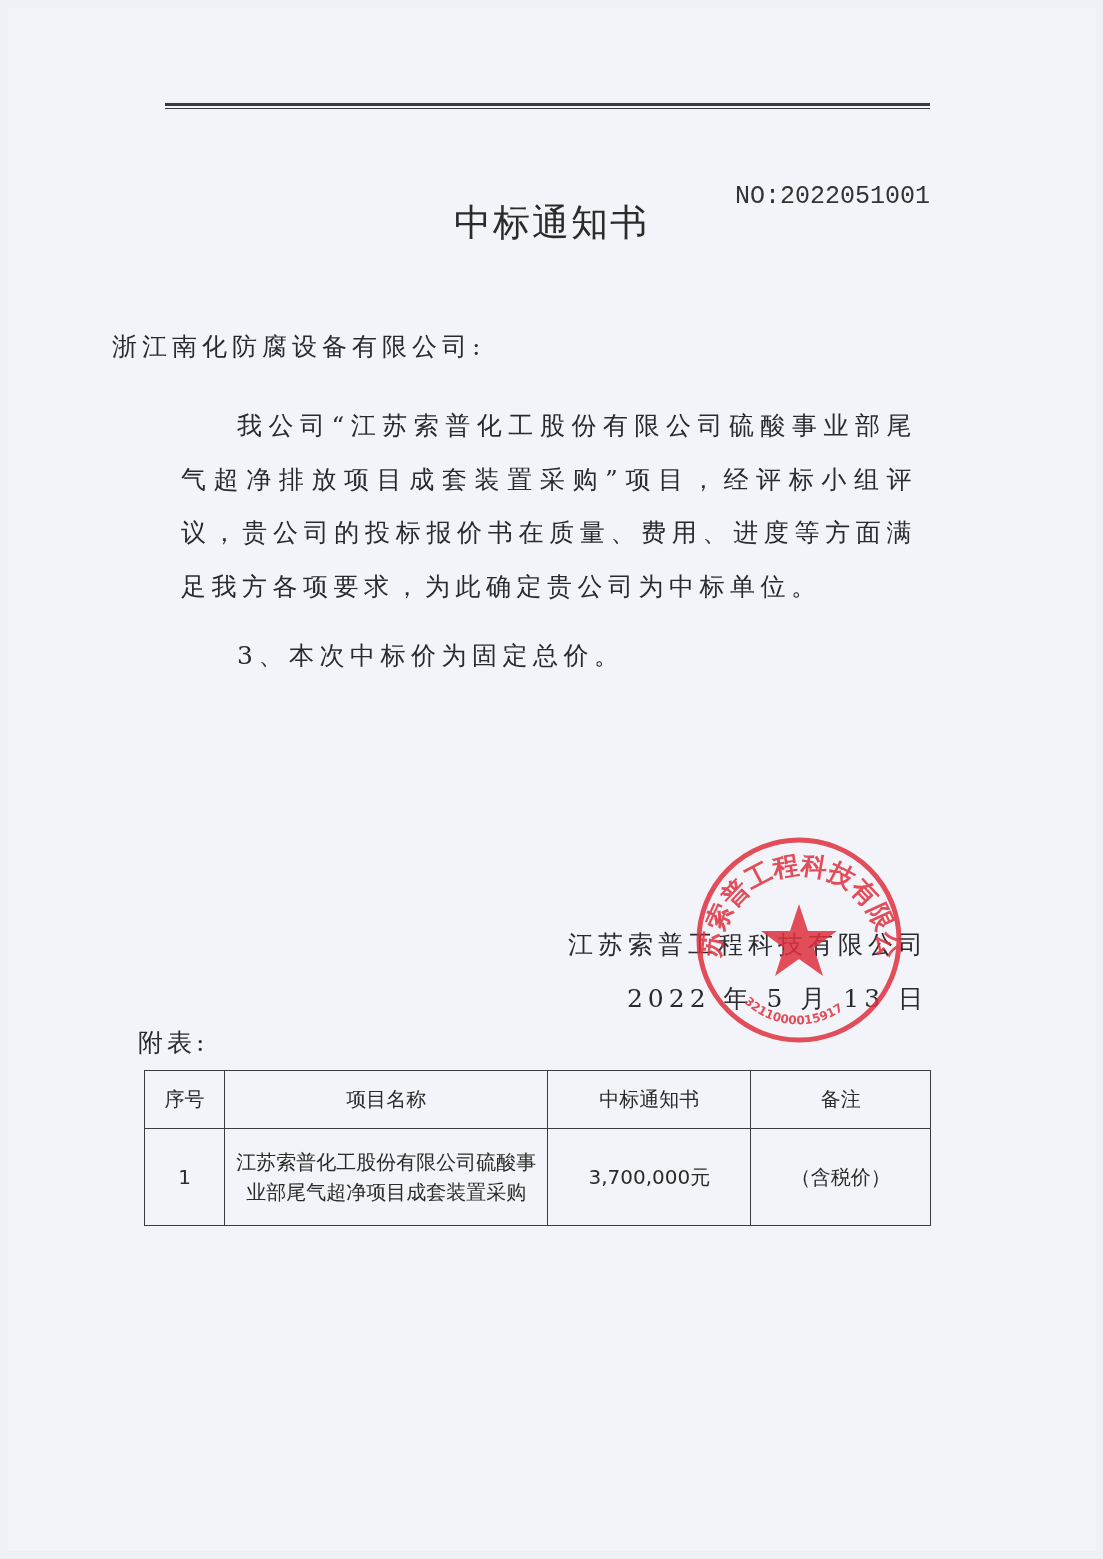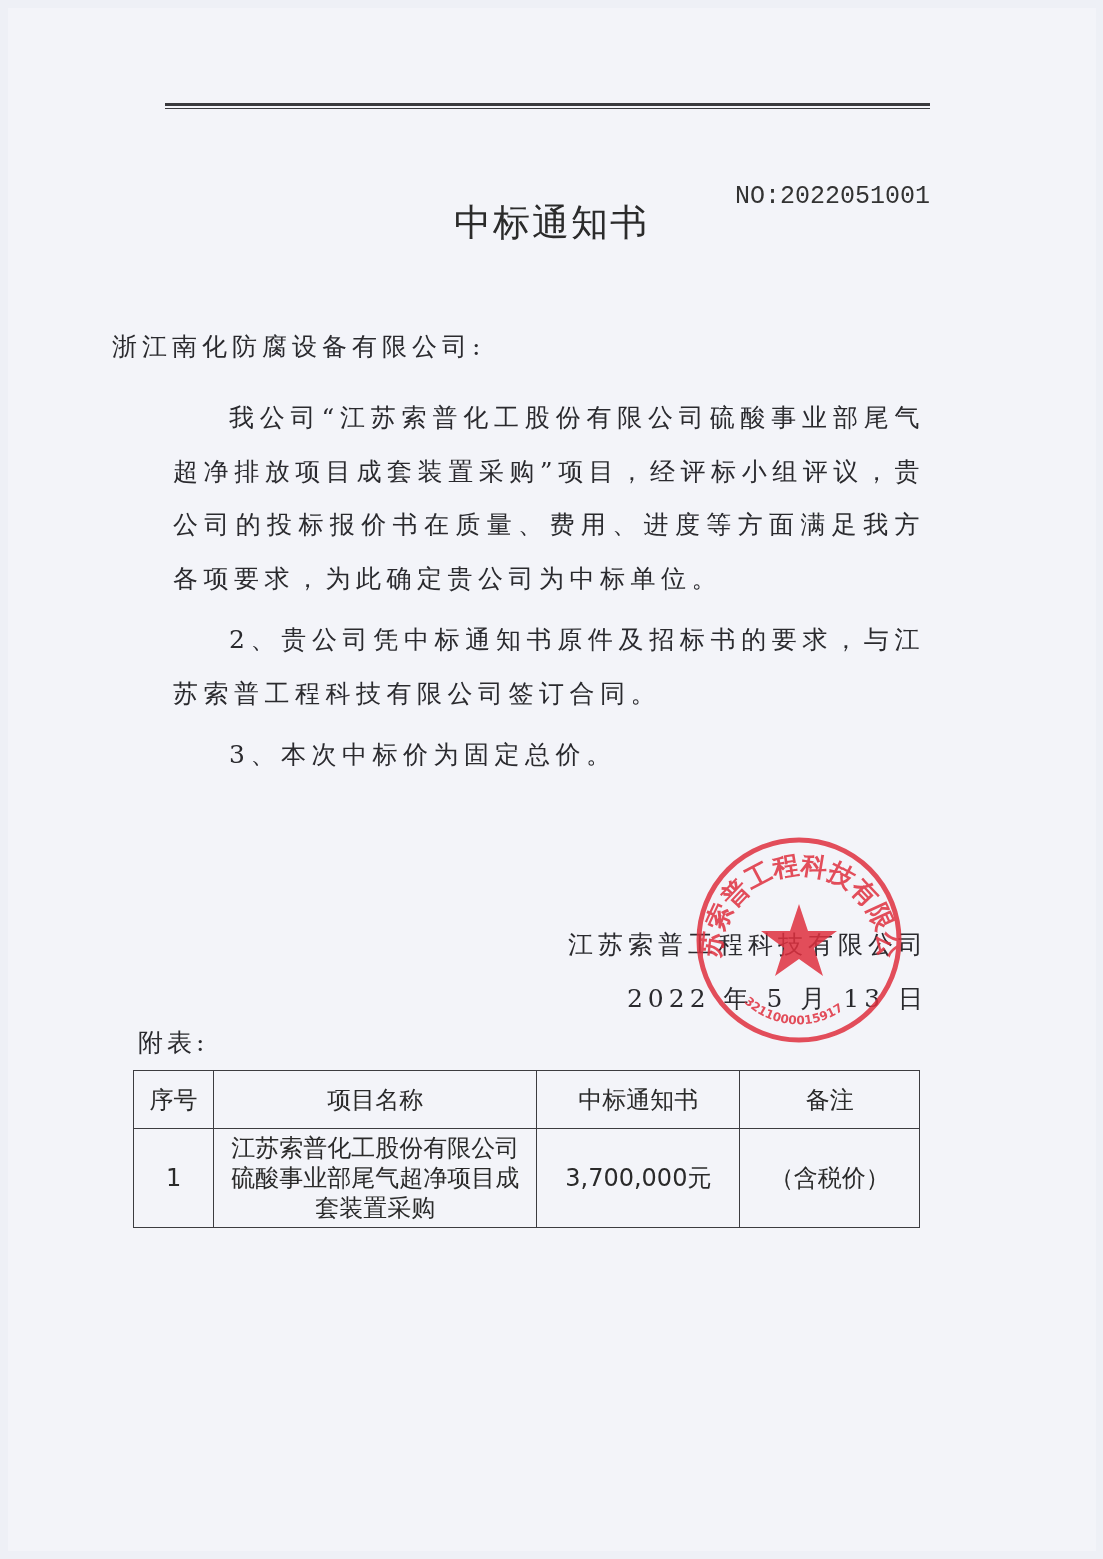--- a/index.html
+++ b/index.html
@@ -31,33 +31,33 @@
     font-family: "DejaVu Sans", sans-serif;
   }
   .recipient {
     position: absolute; left: 112px; top: 330px; font-size: 25px; letter-spacing: 5px;
   }
   .body-text {
     position: absolute; left: 165px; width: 768px; top: 383px;
     font-size: 25px; line-height: 53.5px; letter-spacing: 5.5px;
     text-align: justify;
   }
-  .para { text-indent: 56px; margin: 8px; }
+  .para { text-indent: 56px; margin: 16px; }
   .signature {
     position: absolute; right: 175px; top: 918px; text-align: right;
     font-size: 25px; letter-spacing: 5px; line-height: 54px;
   }
   .attachment-label {
     position: absolute; left: 138px; top: 1026px; font-size: 25px; letter-spacing: 4px;
   }
   table.attach {
-    position: absolute; left: 133px; top: 1070px; width: 787px;
+    position: absolute; left: 144px; top: 1070px; width: 787px;
     border-collapse: collapse;
     font-family: "DejaVu Sans", "Liberation Sans", sans-serif;
-    font-size: 24px; color: #2a2a2a;
+    font-size: 20px; color: #2a2a2a;
   }
   table.attach th, table.attach td {
     border: 1.3px solid #3c3c40; text-align: center; font-weight: normal;
   }
   table.attach th { height: 55px; }
   table.attach td { height: 88px; line-height: 30px; }
   .col1 { width: 75px; } .col2 { width: 312px; } .col3 { width: 195px; } .col4 { width: 172px; }
   .stamp {
     position: absolute; left: 690px; top: 834px; width: 218px; height: 212px;
     pointer-events: none; opacity: 0.85;
@@ -69,21 +69,20 @@
 <div class="page"></div>
 <div class="rule-top"></div>
 
 <div class="doc-no">NO:2022051001</div>
 <div class="title">中标通知书</div>
 
 <div class="recipient">浙江南化防腐设备有限公司:</div>
 
 <div class="body-text">
   <p class="para">我公司“江苏索普化工股份有限公司硫酸事业部尾气超净排放项目成套装置采购”项目，经评标小组评议，贵公司的投标报价书在质量、费用、进度等方面满足我方各项要求，为此确定贵公司为中标单位。</p>
-  <p class="para">2、贵公司凭中标通知书原件及招标书的要求，与江苏索普工程科技有限公司签订合同。</p>
   <p class="para">3、本次中标价为固定总价。</p>
 </div>
 
 <div class="signature">
   <div>江苏索普工程科技有限公司</div>
   <div>2022 年 5 月 13 日</div>
 </div>
 
 <svg class="stamp" viewBox="0 0 218 212">
   <defs>

